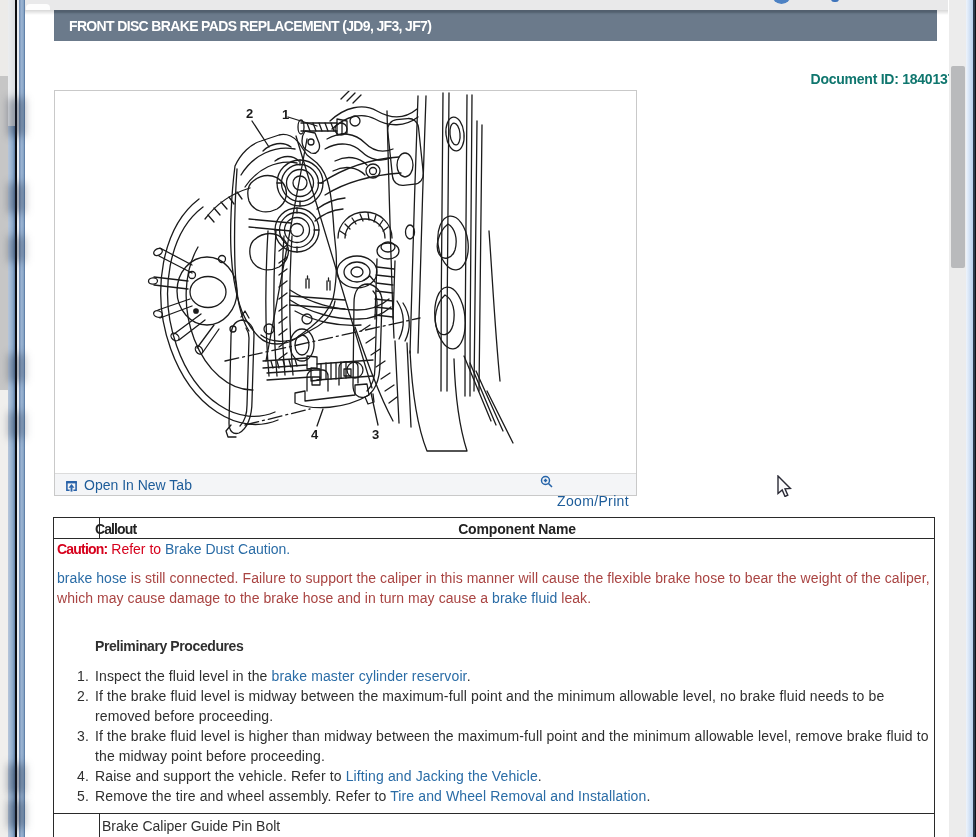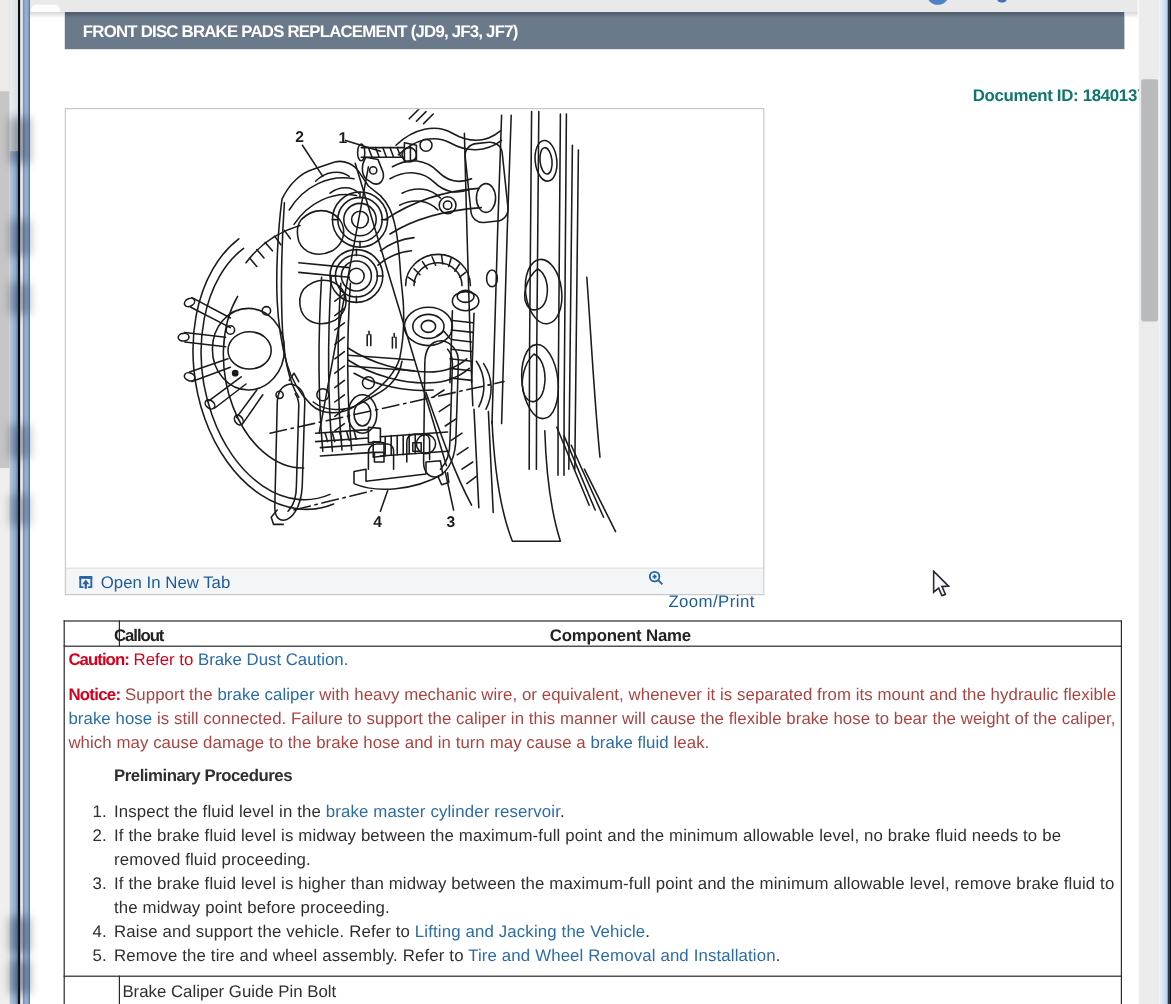--- a/index.html
+++ b/index.html
@@ -236,33 +236,32 @@
 <div class="abs bl" style="left:934px;top:517px;width:1px;height:320px"></div>
 <div class="abs bl" style="left:99px;top:517px;width:1px;height:22px"></div>
 <div class="abs bl" style="left:99px;top:813px;width:1px;height:24px"></div>
 
 <div class="abs" style="left:56px;top:521px;font-size:14px;font-weight:bold;color:#222;letter-spacing:-0.9px;margin-left:39px;">Callout</div>
 <div class="abs" style="left:57px;top:541px;font-size:14px;color:#d6001c;white-space:nowrap"><b style="letter-spacing:-0.8px">Caution:</b> Refer to <a href="#">Brake Dust Caution.</a></div>
 
 <div class="abs" style="left:100px;top:521px;width:834px;text-align:center;font-size:14px;font-weight:bold;color:#222;letter-spacing:-0.15px;">Component Name</div>
 
 <div class="abs" style="left:57px;top:568px;font-size:14px;line-height:20px;color:#a94442;letter-spacing:0.06px;">
-  <div style="white-space:nowrap"><b style="color:#d6001c;letter-spacing:-0.6px">Notice:</b> Support the <a href="#">brake caliper</a> with heavy mechanic wire, or equivalent, whenever it is separated from its mount and the hydraulic flexible</div>
   <div style="white-space:nowrap"><a href="#">brake hose</a> is still connected. Failure to support the caliper in this manner will cause the flexible brake hose to bear the weight of the caliper,</div>
   <div style="white-space:nowrap">which may cause damage to the brake hose and in turn may cause a <a href="#">brake fluid</a> leak.</div>
 </div>
 
 <div class="abs" style="left:95px;top:638px;font-size:14px;font-weight:bold;color:#2f2f2f;letter-spacing:-0.4px;">Preliminary Procedures</div>
 
 <div class="abs" style="left:0;top:0;font-size:14px;color:#2f2f2f;letter-spacing:0.12px;">
   <div class="abs" style="left:75px;top:668px;width:14px;text-align:right;">1.</div>
   <div class="abs" style="left:95px;top:668px;white-space:nowrap">Inspect the fluid level in the <a href="#">brake master cylinder reservoir</a>.</div>
   <div class="abs" style="left:75px;top:688px;width:14px;text-align:right;">2.</div>
   <div class="abs" style="left:95px;top:688px;white-space:nowrap">If the brake fluid level is midway between the maximum-full point and the minimum allowable level, no brake fluid needs to be</div>
-  <div class="abs" style="left:95px;top:708px;white-space:nowrap">removed fluid proceeding.</div>
+  <div class="abs" style="left:95px;top:708px;white-space:nowrap">removed before proceeding.</div>
   <div class="abs" style="left:75px;top:728px;width:14px;text-align:right;">3.</div>
   <div class="abs" style="left:95px;top:728px;white-space:nowrap">If the brake fluid level is higher than midway between the maximum-full point and the minimum allowable level, remove brake fluid to</div>
   <div class="abs" style="left:95px;top:748px;white-space:nowrap">the midway point before proceeding.</div>
   <div class="abs" style="left:75px;top:768px;width:14px;text-align:right;">4.</div>
   <div class="abs" style="left:95px;top:768px;white-space:nowrap">Raise and support the vehicle. Refer to <a href="#">Lifting and Jacking the Vehicle</a>.</div>
   <div class="abs" style="left:75px;top:788px;width:14px;text-align:right;">5.</div>
   <div class="abs" style="left:95px;top:788px;white-space:nowrap">Remove the tire and wheel assembly. Refer to <a href="#">Tire and Wheel Removal and Installation</a>.</div>
   <div class="abs" style="left:102px;top:818px;white-space:nowrap;letter-spacing:0">Brake Caliper Guide Pin Bolt</div>
 </div>
 

